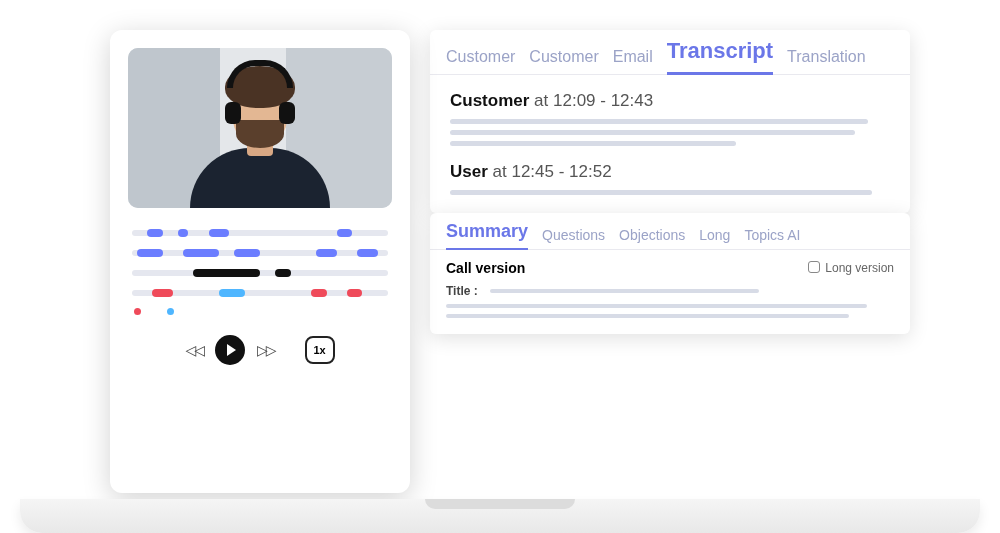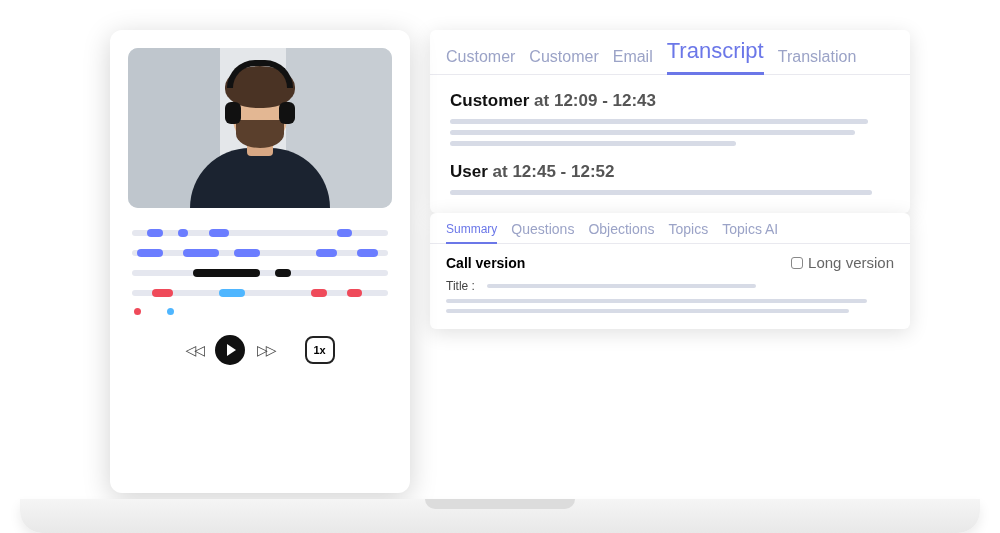--- a/index.html
+++ b/index.html
@@ -192,50 +192,50 @@
   }
   .tab {
     font-size: 16px;
     color: #9ba3c7;
     padding-bottom: 8px;
     cursor: pointer;
   }
   .tab.active {
     color: #6b77e8;
     font-size: 22px;
-    font-weight: 400;
+    font-weight: 700;
     border-bottom: 3px solid #6b77e8;
     margin-bottom: -1px;
   }
   .tabs.small .tab { font-size: 14px; padding-bottom:6px;}
-  .tabs.small .tab.active{ font-size:12px; border-bottom-width:2px;}
+  .tabs.small .tab.active{ font-size:18px; border-bottom-width:2px;}
 
   .transcript-body {
     padding: 16px 20px 18px;
     display:flex; flex-direction:column; gap:16px;
   }
   .entry .who { font-size:17px; margin-bottom:8px; }
   .entry .who b{ font-weight:700; color:#111;}
-  .entry .who span{ color:#555; font-weight:700;}
+  .entry .who span{ color:#555; font-weight:400;}
   .lines { display:flex; flex-direction:column; gap:6px;}
   .line { height:5px; background:#d7dbe6; border-radius:3px;}
   .line.w95{width:95%}.line.w92{width:92%}.line.w65{width:65%}.line.w96{width:96%}
 
   .summary-body{
     padding: 10px 16px 16px;
     font-size: 13px;
   }
   .summary-head{
     display:flex; justify-content:space-between; align-items:center;
     margin-bottom:8px;
   }
   .summary-head .title{ font-weight:700; font-size:14px;}
-  .long-toggle{ font-size:15px; color:#666; display:flex; align-items:center; gap:5px; cursor:pointer;margin-left:20px;}
+  .long-toggle{ font-size:12px; color:#666; display:flex; align-items:flex-start; gap:5px; cursor:pointer;margin-left:20px;}
   .long-toggle .box{ width:12px;height:12px;border:1.5px solid #888;border-radius:3px;}
-  .summary-body .tlabel{ font-size:12px; color:#444; font-weight:400; margin-right:6px;}
+  .summary-body .tlabel{ font-size:12px; color:#444; font-weight:700; margin-right:6px;}
   .summary-body .row{ display:flex; align-items:center; gap:6px; margin-bottom:6px;}
   .summary-body .pline{ height:4px; background:#d7dbe6; border-radius:2px;}
 </style>
 </head>
 <body>
 
 <div class="stage">
 
   <div class="player-card">
     <div class="video-thumb">
@@ -327,21 +327,21 @@
 
 
       </div>
     </div>
 
     <div class="panel">
       <div class="tabs small">
         <div class="tab active">Summary</div>
         <div class="tab">Questions</div>
         <div class="tab">Objections</div>
-        <div class="tab">Topics</div>
+        <div class="tab">Long</div>
         <div class="tab">Topics AI</div>
       </div>
       <div class="summary-body">
         <div class="summary-head">
           <div class="title">Call version</div>
           <div class="long-toggle">
             <div class="box"></div>
             <span>Long version</span>
           </div>
         </div>

